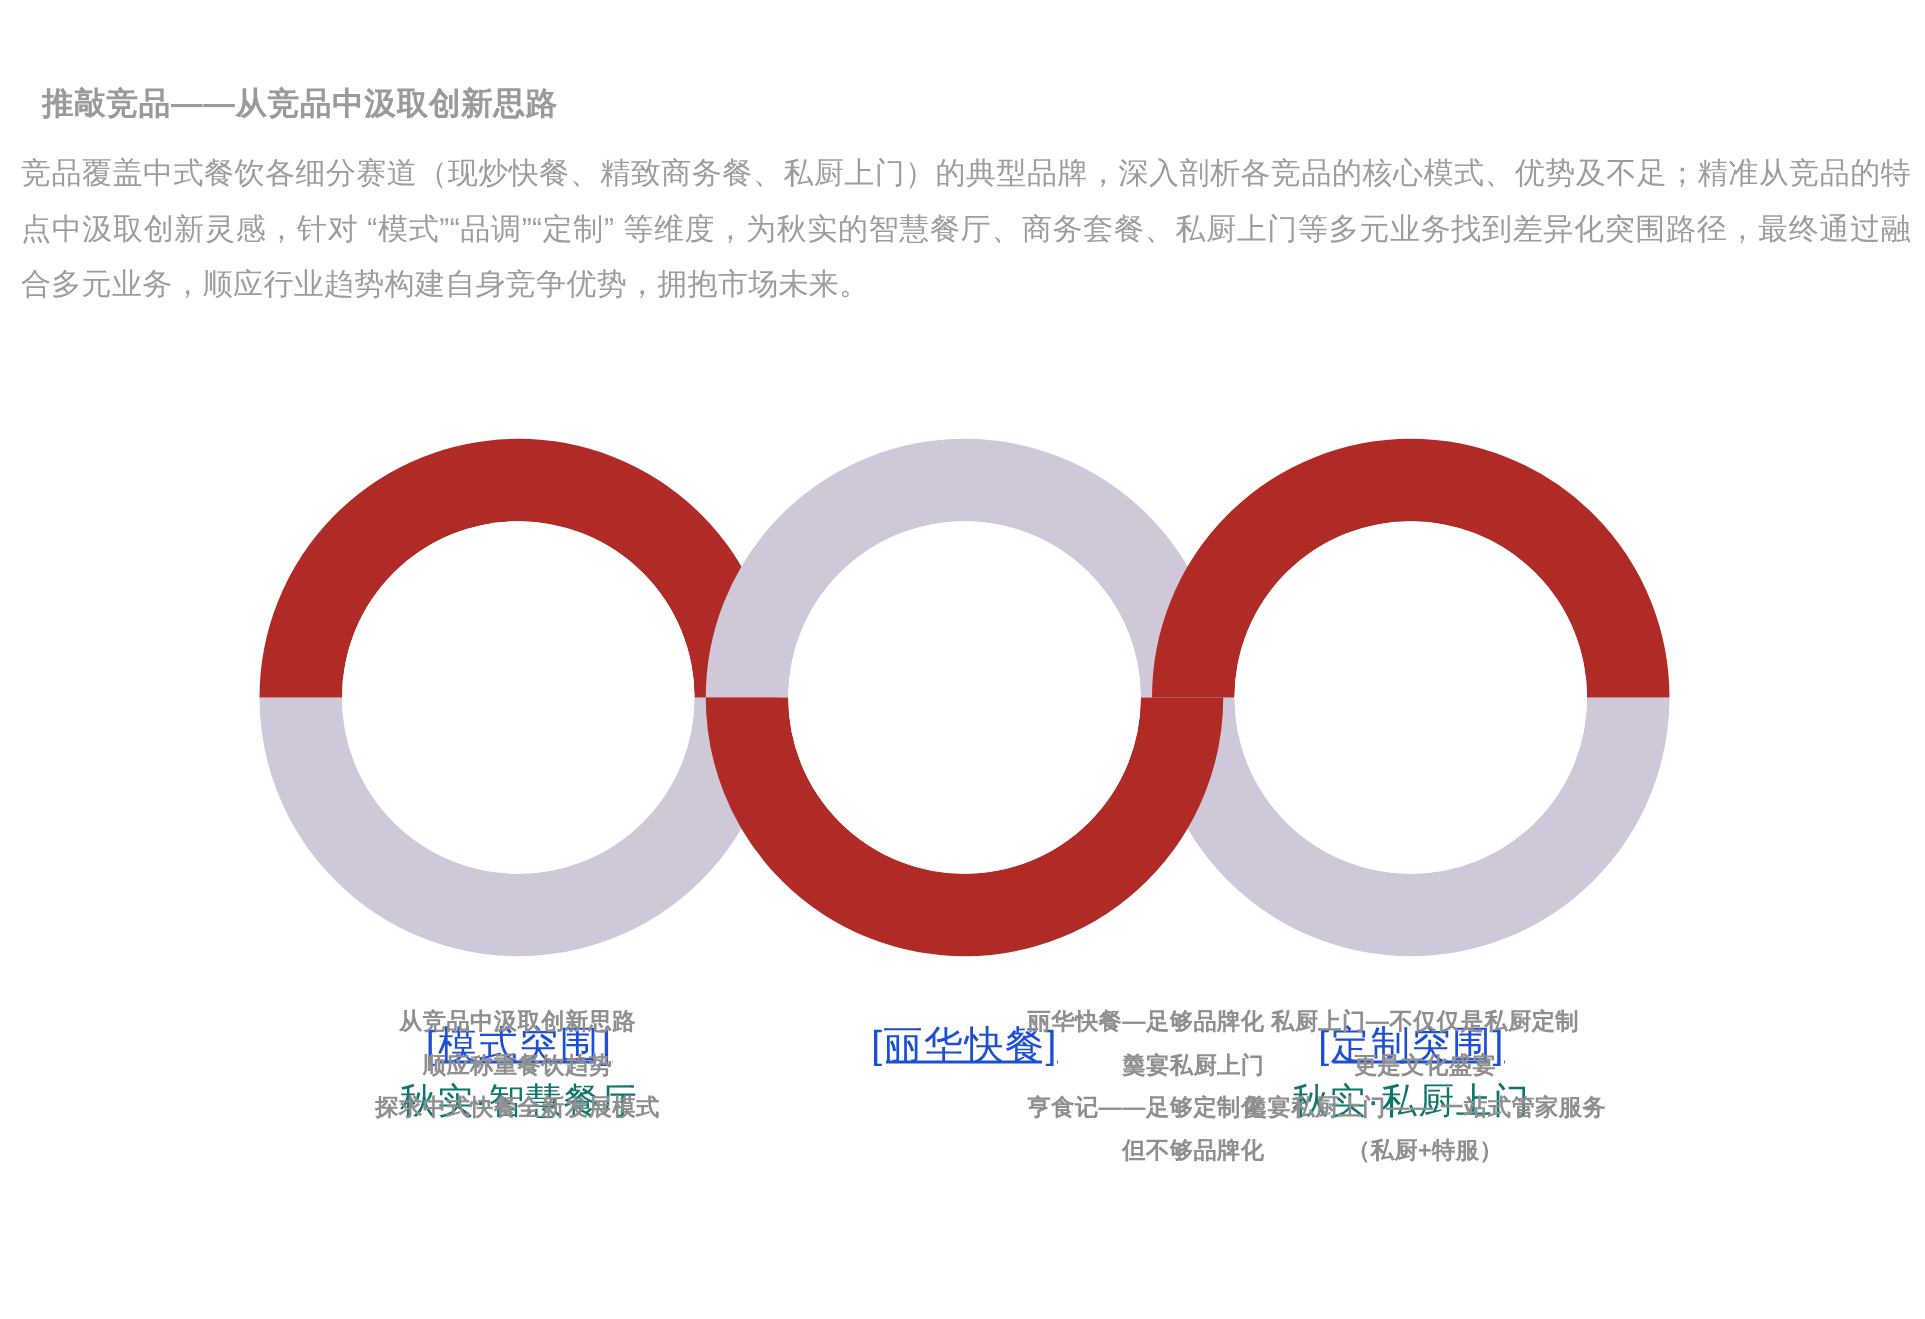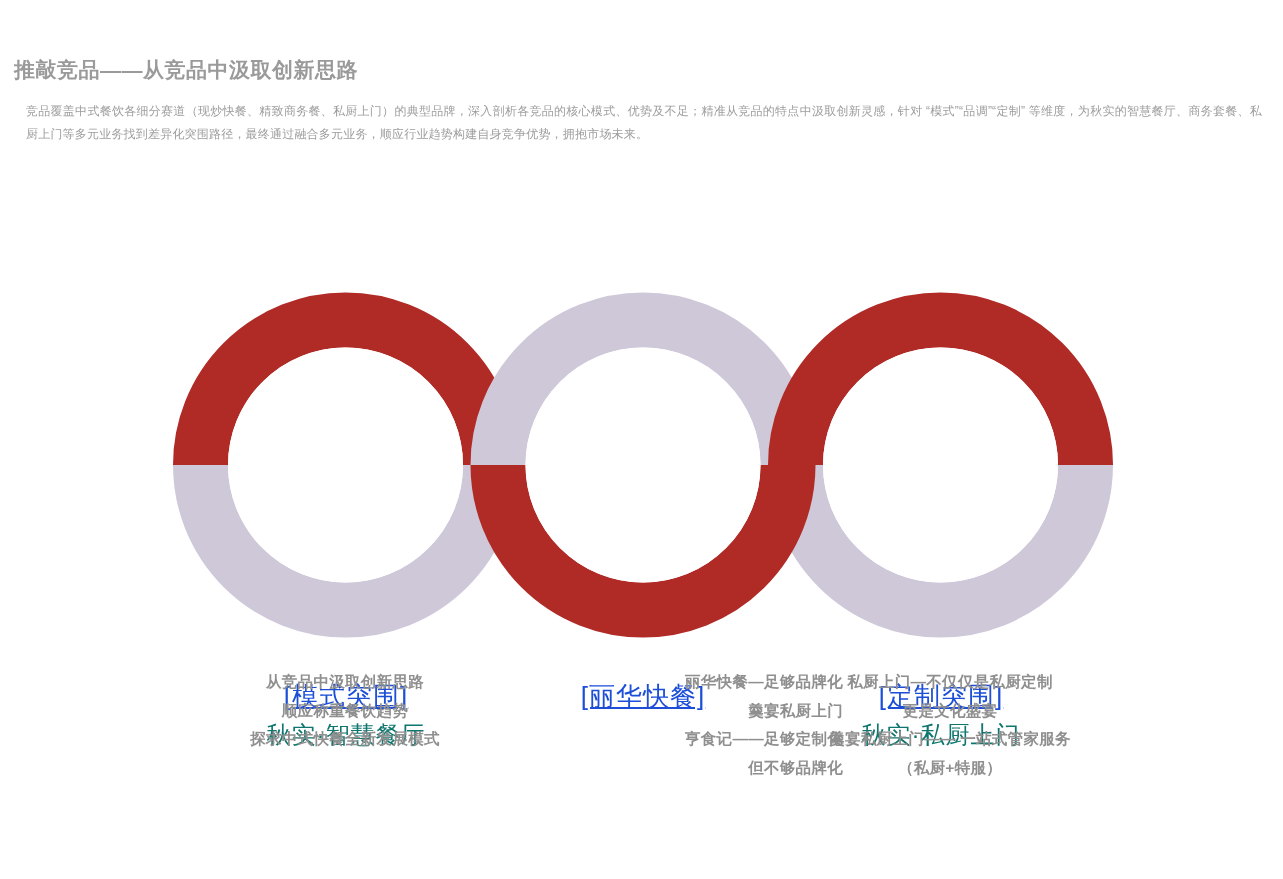--- a/index.html
+++ b/index.html
@@ -25,28 +25,28 @@
     position: absolute;
     left: 10px;
     top: 56px;
     width: 1268px;
   }
   .heading {
     font-size: 21px;
     font-weight: bold;
     color: #9a9a9a;
     letter-spacing: 0.5px;
-    margin: 0 0 14px 4px;
+    margin: 0 0 14px 18px;
     line-height: 1.35;
   }
   .body-copy {
-    font-size: 12px;
+    font-size: 20px;
     color: #9d9d9d;
     line-height: 1.85;
-    margin: 16px;
+    margin: 4px;
     text-align: justify;
     text-justify: inter-ideograph;
     letter-spacing: 0.2px;
   }
 
   
   .diagram {
     position: absolute;
     left: 0;
     top: 250px;

